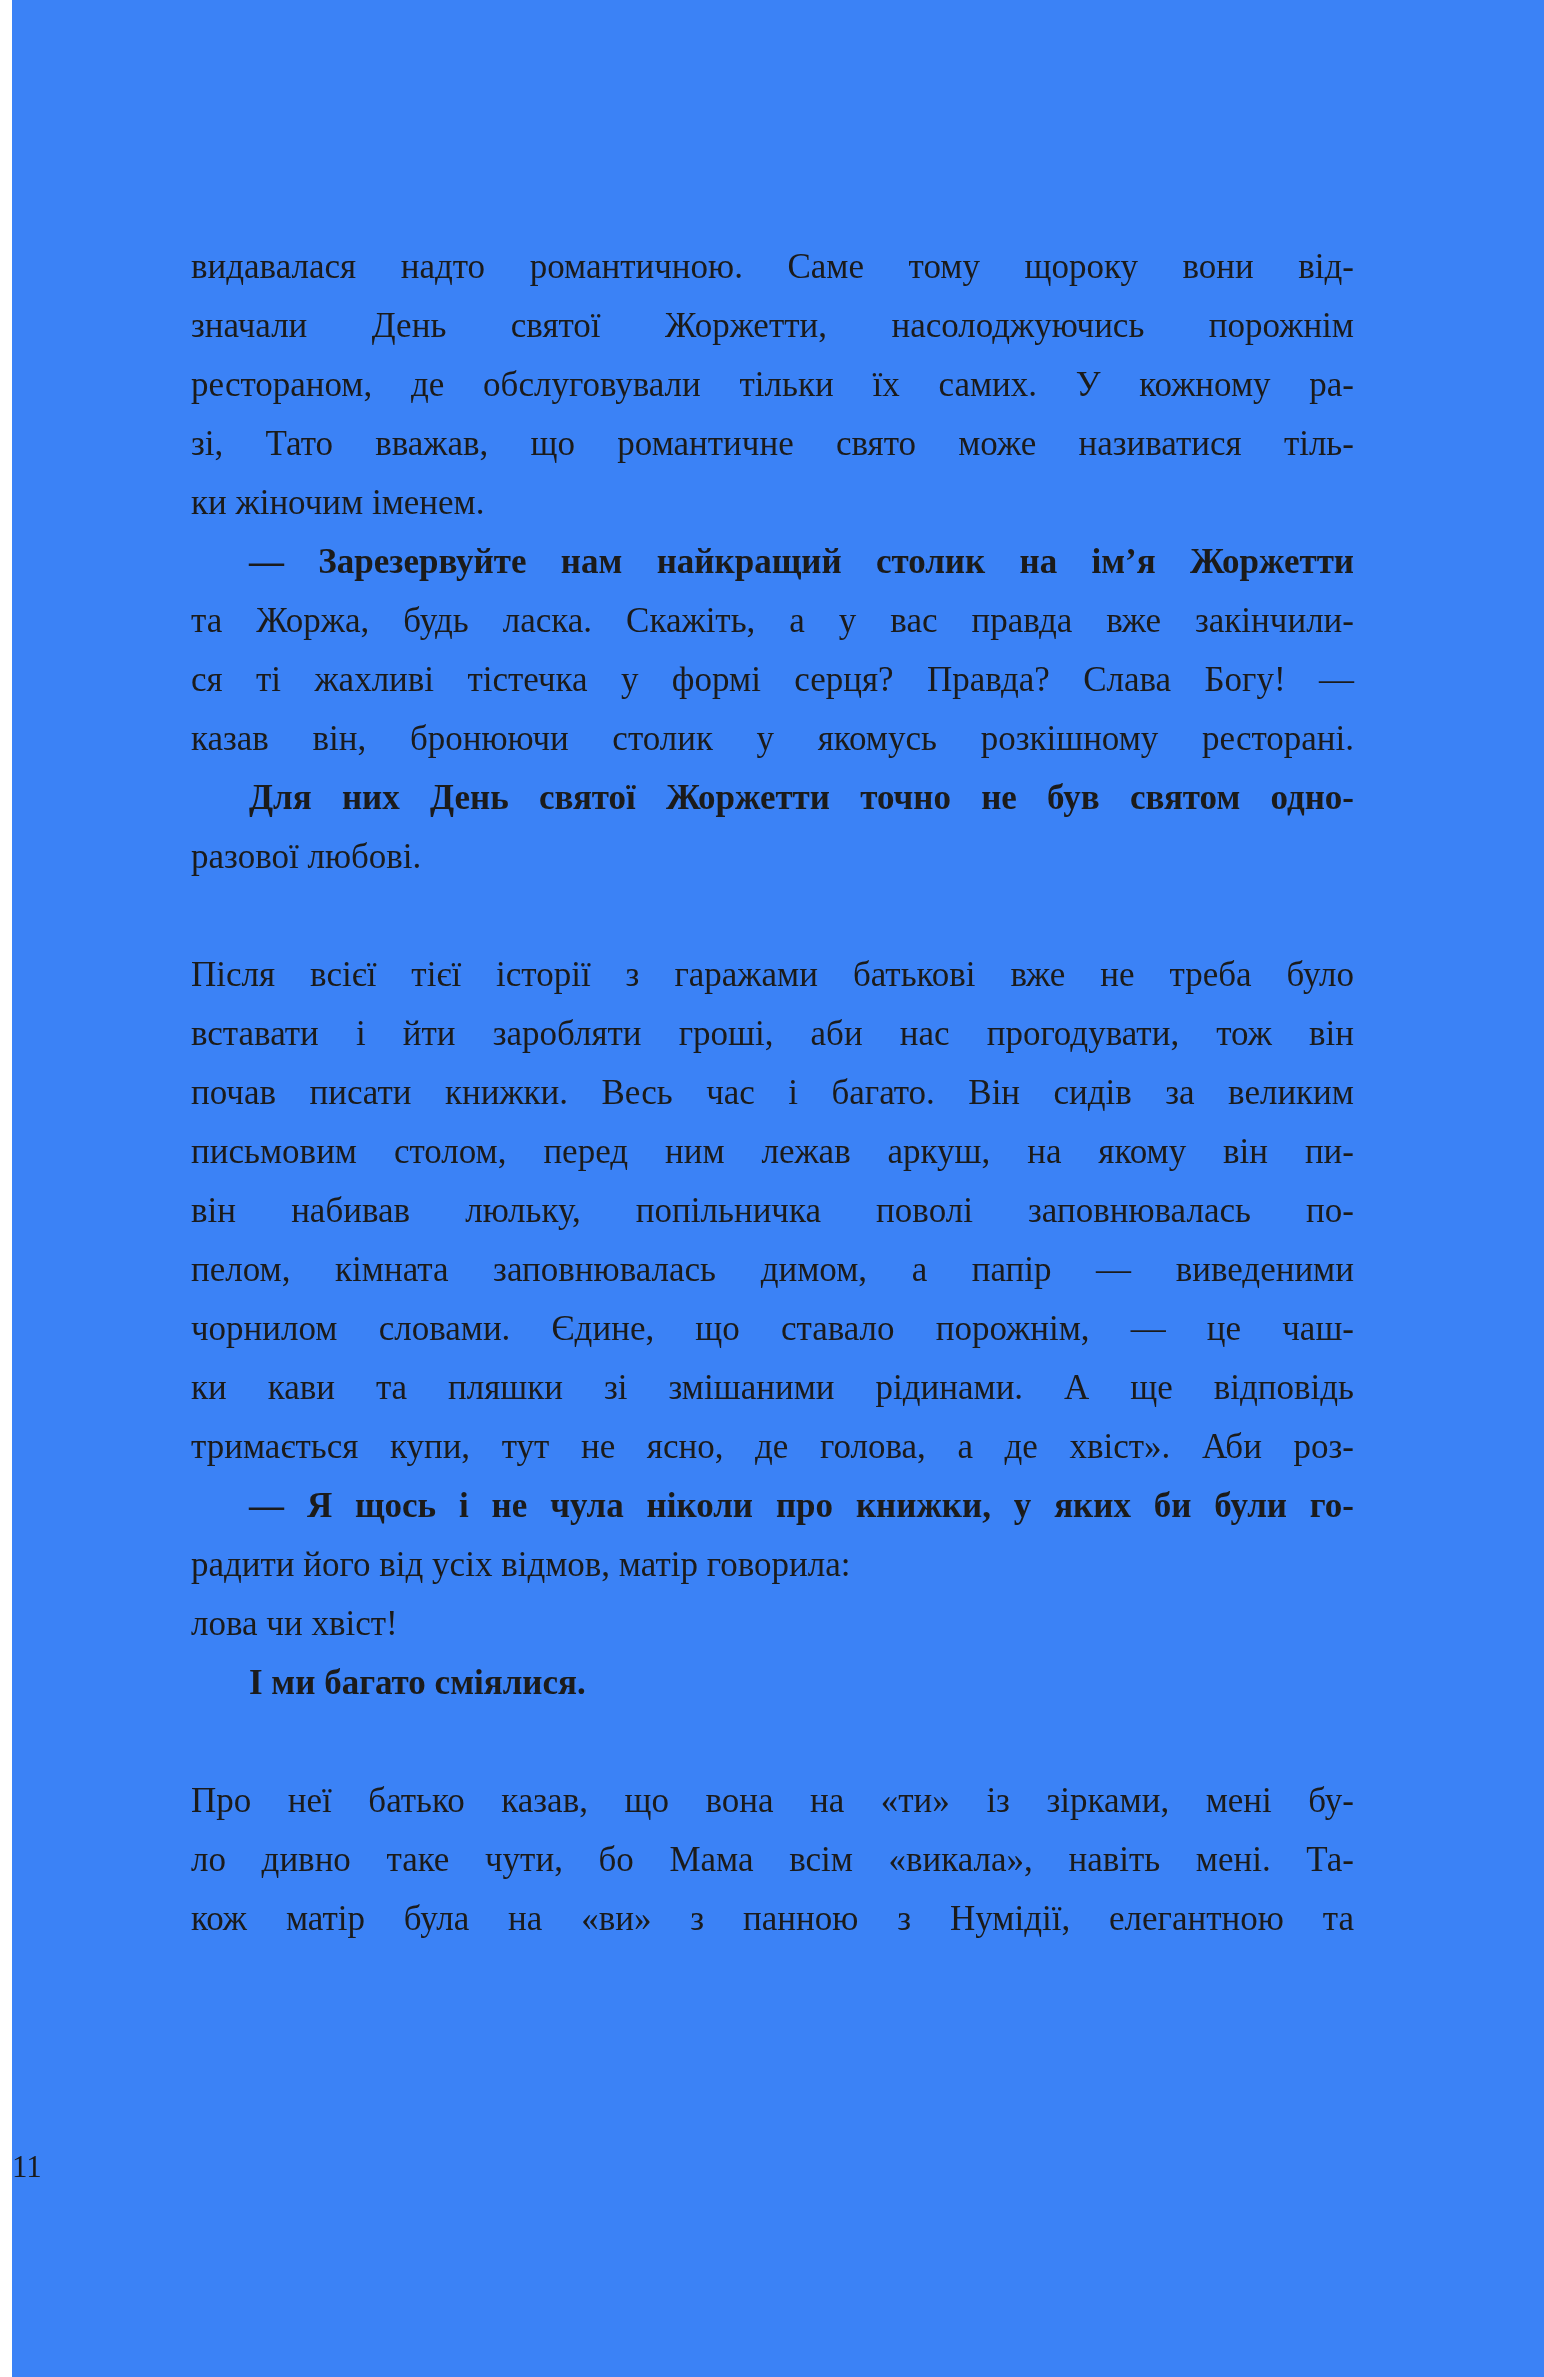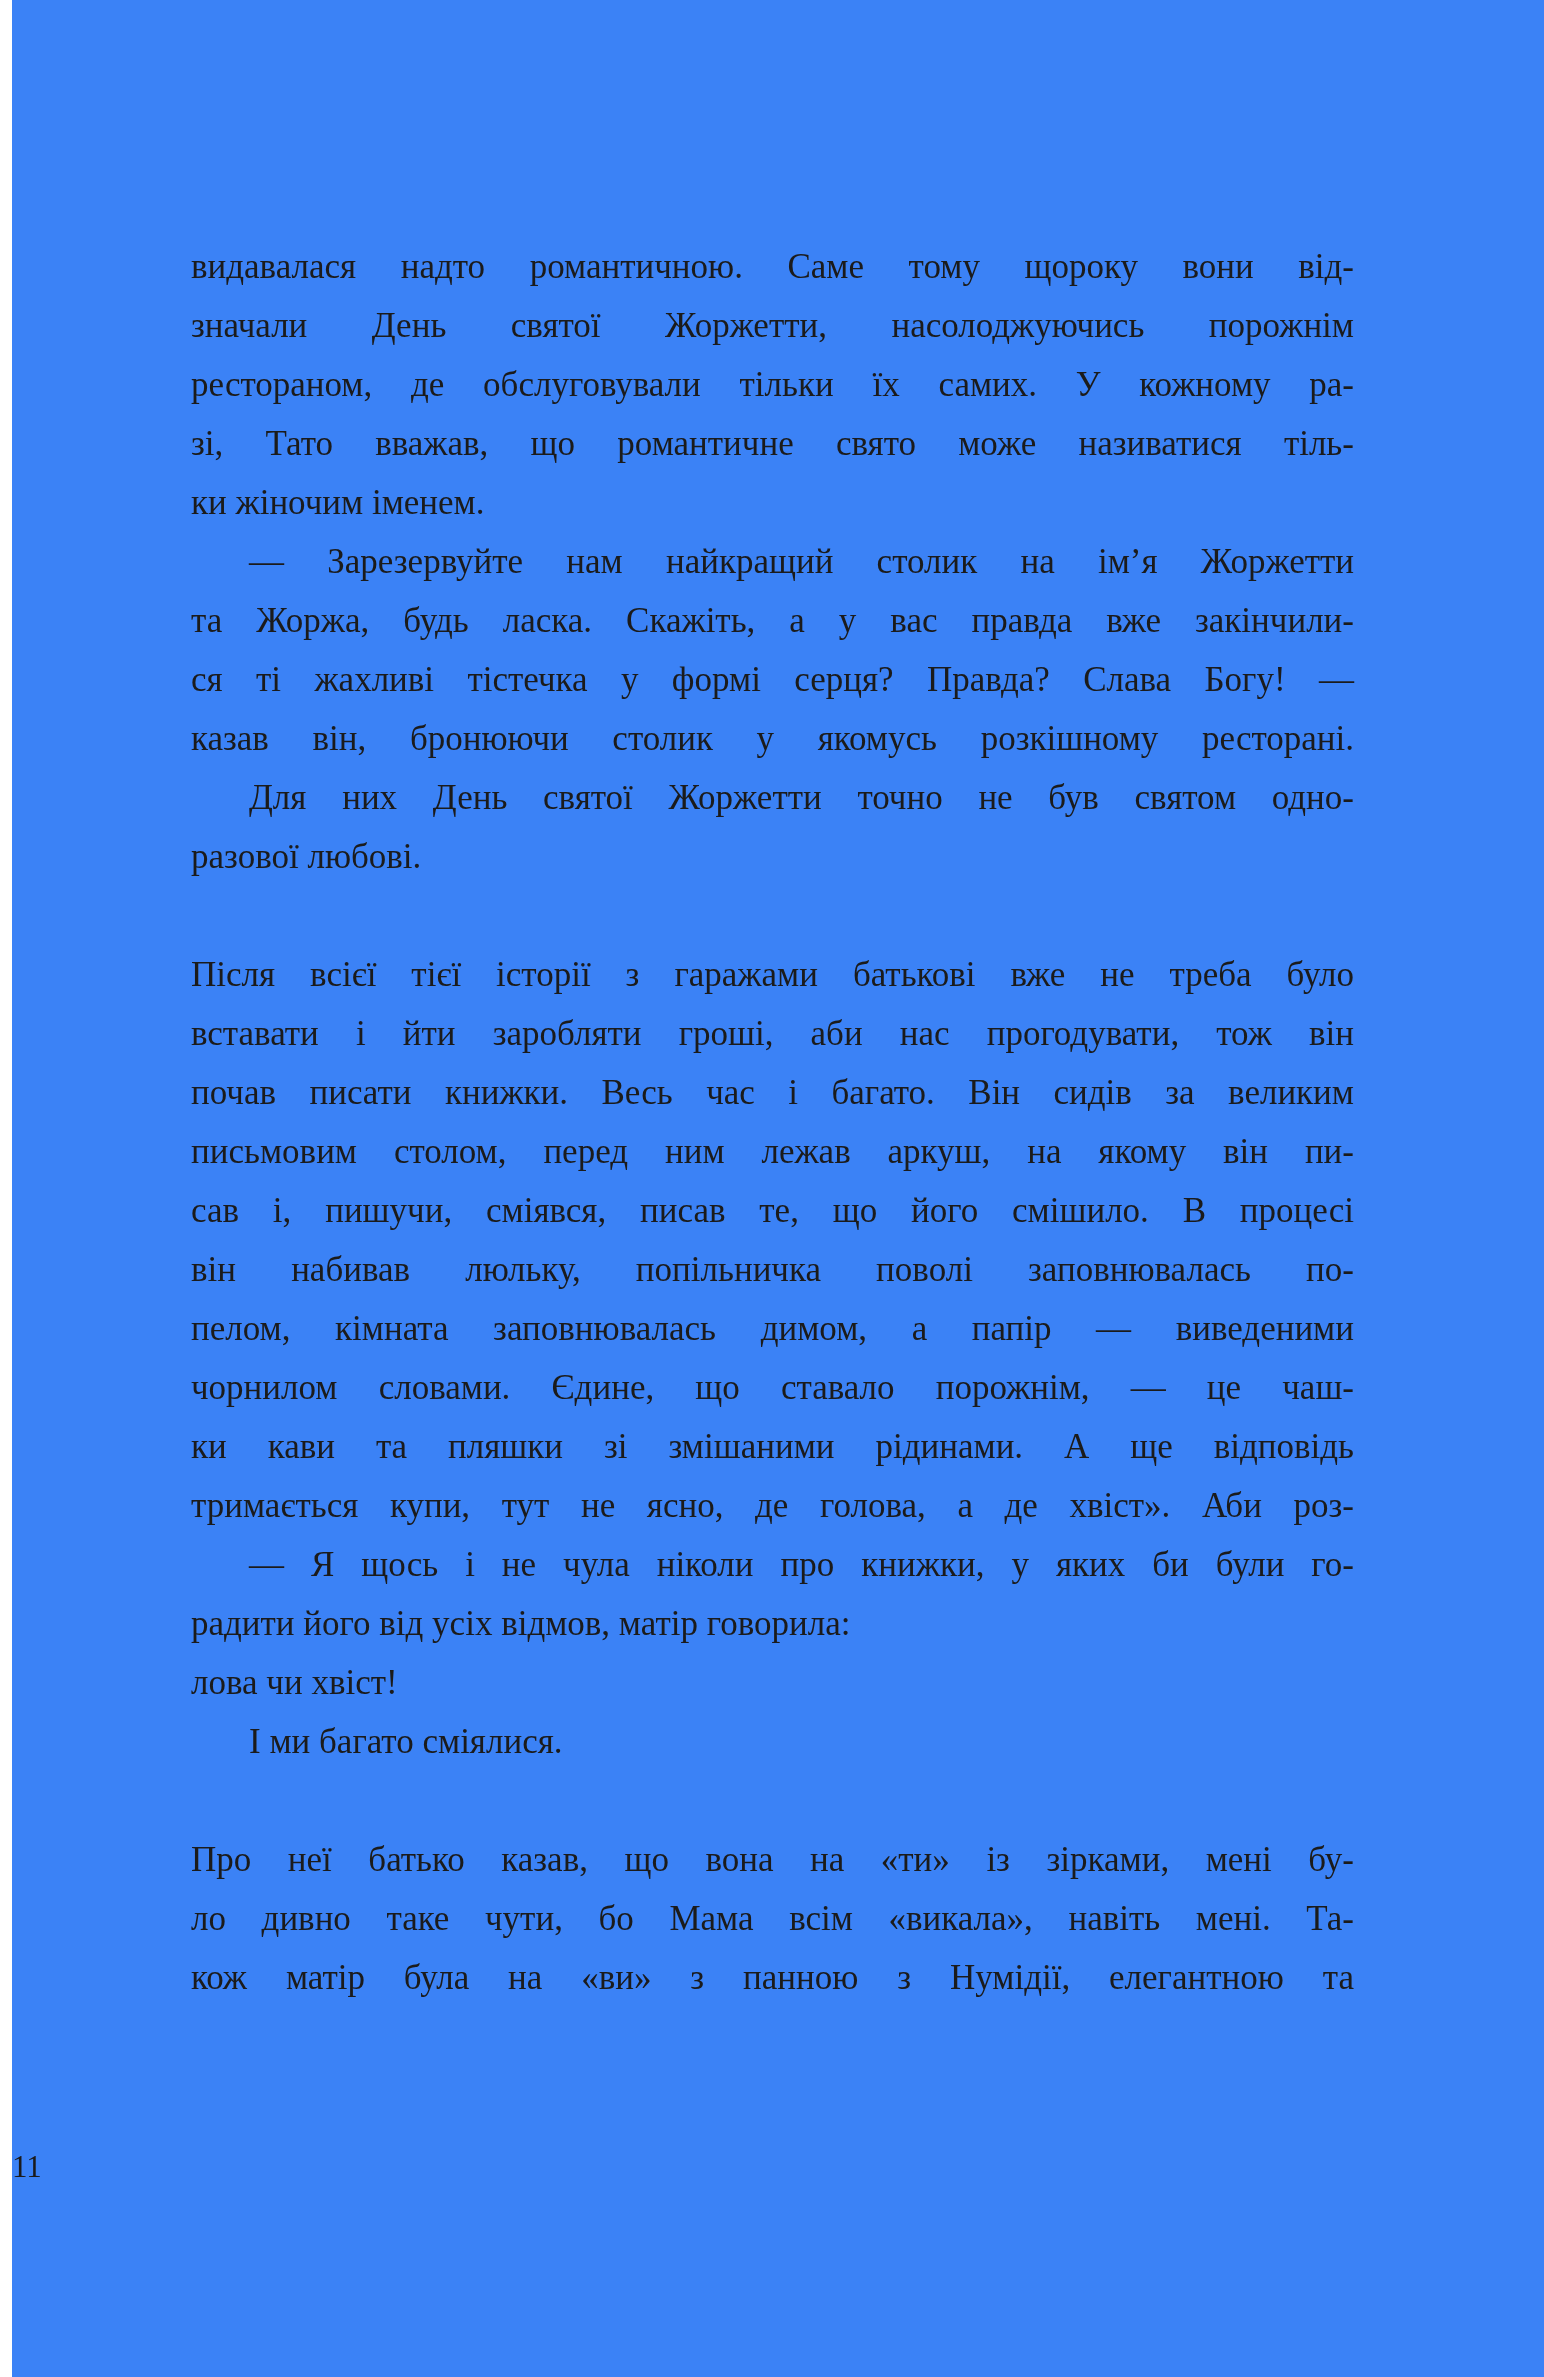--- a/index.html
+++ b/index.html
@@ -10,21 +10,21 @@
   .text-block {
     position: absolute; left: 179px; top: 237px; width: 1163px;
     font-family: "Liberation Serif", "DejaVu Serif", serif;
     font-size: 35px; line-height: 59px; color: #1b1b1b;
   }
   .line {
     display: block; height: 59px; white-space: nowrap;
     text-align: justify; text-align-last: justify;
   }
   .line.last { text-align: right; text-align-last: left; }
-  .line.indent { padding-left: 58px; }
+  .line.indent { padding-left: 58px; font-weight: bold; }
   .line.blank { height: 59px; }
   .page-number {
     position: absolute; left: 0; width: 1521px; top: 2147px;
     text-align: left;
     font-family: Liberation Serif, serif;
     font-size: 31px; line-height: 40px; color: #1b1b1b;
   }
 </style>
 </head>
 <body>
@@ -40,21 +40,20 @@
     <span class="line">та Жоржа, будь ласка. Скажіть, а у вас правда вже закінчили-</span>
     <span class="line">ся ті жахливі тістечка у формі серця? Правда? Слава Богу! —</span>
     <span class="line">казав він, бронюючи столик у якомусь розкішному ресторані.</span>
     <span class="line indent">Для них День святої Жоржетти точно не був святом одно-</span>
     <span class="line last">разової любові.</span>
     <span class="line blank"></span>
     <span class="line">Після всієї тієї історії з гаражами батькові вже не треба було</span>
     <span class="line">вставати і йти заробляти гроші, аби нас прогодувати, тож він</span>
     <span class="line">почав писати книжки. Весь час і багато. Він сидів за великим</span>
     <span class="line">письмовим столом, перед ним лежав аркуш, на якому він пи-</span>
-    <span class="line">сав і, пишучи, сміявся, писав те, що його смішило. В процесі</span>
     <span class="line">він набивав люльку, попільничка поволі заповнювалась по-</span>
     <span class="line">пелом, кімната заповнювалась димом, а папір — виведеними</span>
     <span class="line">чорнилом словами. Єдине, що ставало порожнім, — це чаш-</span>
     <span class="line">ки кави та пляшки зі змішаними рідинами. А ще відповідь</span>
     <span class="line">тримається купи, тут не ясно, де голова, а де хвіст». Аби роз-</span>
     <span class="line indent">— Я щось і не чула ніколи про книжки, у яких би були го-</span>
     <span class="line last">радити його від усіх відмов, матір говорила:</span>
     <span class="line last">лова чи хвіст!</span>
     <span class="line indent last">І ми багато сміялися.</span>
     <span class="line blank"></span>

